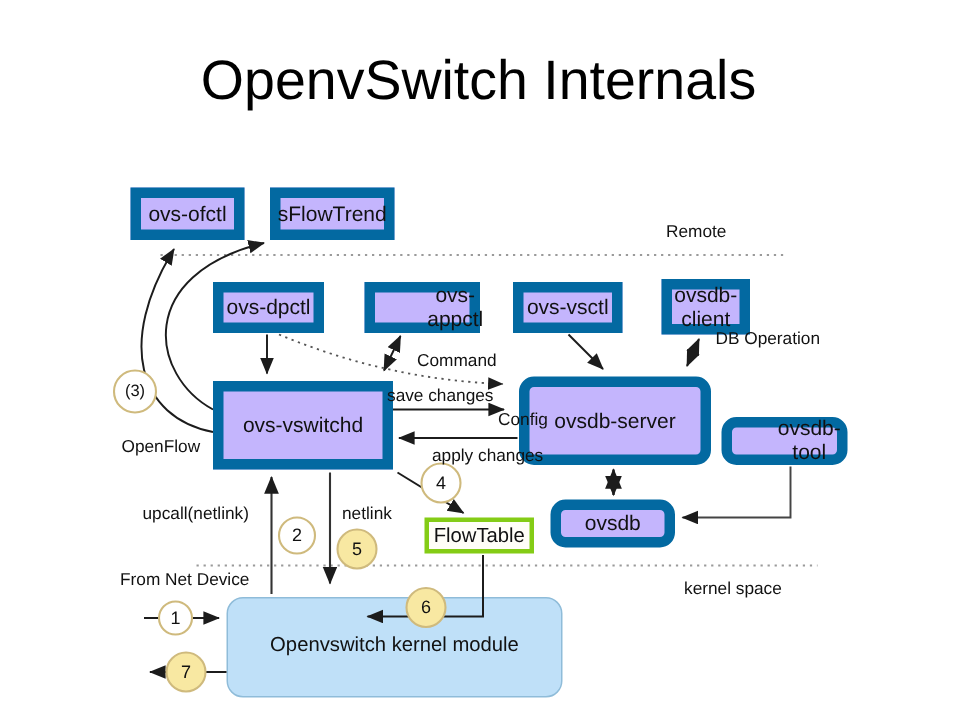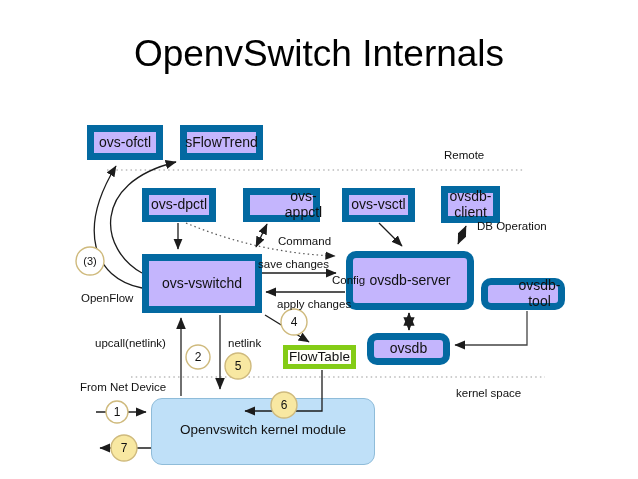--- a/index.html
+++ b/index.html
@@ -11,21 +11,21 @@
     position:absolute;left:0;top:33px;width:638px;text-align:center;
     font-size:37px;font-weight:400;color:#000;letter-spacing:0px;
   }
   svg.wires{position:absolute;left:0;top:0;z-index:2;}
   .node{
     position:absolute;z-index:3;display:flex;align-items:center;justify-content:center;
     background:#c4b5fd;border:7px solid #0369a1;font-size:14px;color:#111;
     text-align:center;box-sizing:border-box;line-height:1.12;
   }
   .rounded{border-radius:10px;}
-  .plain{background:#fffef8;border:5px solid #84cc16;}
+  .plain{background:#fffef8;border:3px solid #84cc16;}
   .kernel-box{
     position:absolute;z-index:1;background:#bfe0f8;border:1px solid #8fbcd9;border-radius:11px;
     left:151px;top:398px;width:224px;height:67px;box-sizing:border-box;
   }
   .kernel-label{
     position:absolute;z-index:3;left:151px;top:422px;width:224px;text-align:center;
     font-size:13.5px;color:#111;
   }
   #n-ofctl   {left:87px;  top:125px; width:76px;  height:35px;}
   #n-sflow   {left:180px; top:125px; width:83px;  height:35px;}
@@ -38,21 +38,21 @@
   #n-tool    {left:481px; top:278px; width:84px;  height:32px;padding-left:33px;}
   #n-ovsdb   {left:367px; top:333px; width:83px;  height:32px;}
   #n-flowtable{left:283px;top:345px; width:73px;  height:24px; font-size:13.5px;}
   #n-datapath{left:167px; top:400px; width:72px;  height:20px; font-size:13.5px;}
   .lbl{position:absolute;z-index:4;font-size:11.5px;color:#111;white-space:nowrap;}
   #l-remote {left:444px;top:149px;}
   #l-config {left:332px;top:230px;margin-top:44px;}
   #l-dbop   {left:477px;top:220px;}
   #l-command{left:278px;top:235px;}
   #l-save   {left:258px;top:258px;}
-  #l-apply  {left:277px;top:298px;}
+  #l-apply  {left:288px;top:298px;}
   #l-openflow{left:81px;top:292px;}
   #l-upcall {left:95px; top:337px;}
   #l-netlink{left:228px;top:337px;}
   #l-fromnet{left:80px; top:381px;}
   #l-kspace {left:456px;top:387px;}
   .step{
     position:absolute;z-index:5;font-size:12px;color:#111;
     transform:translate(-50%,-52%);white-space:nowrap;
   }
 </style>

